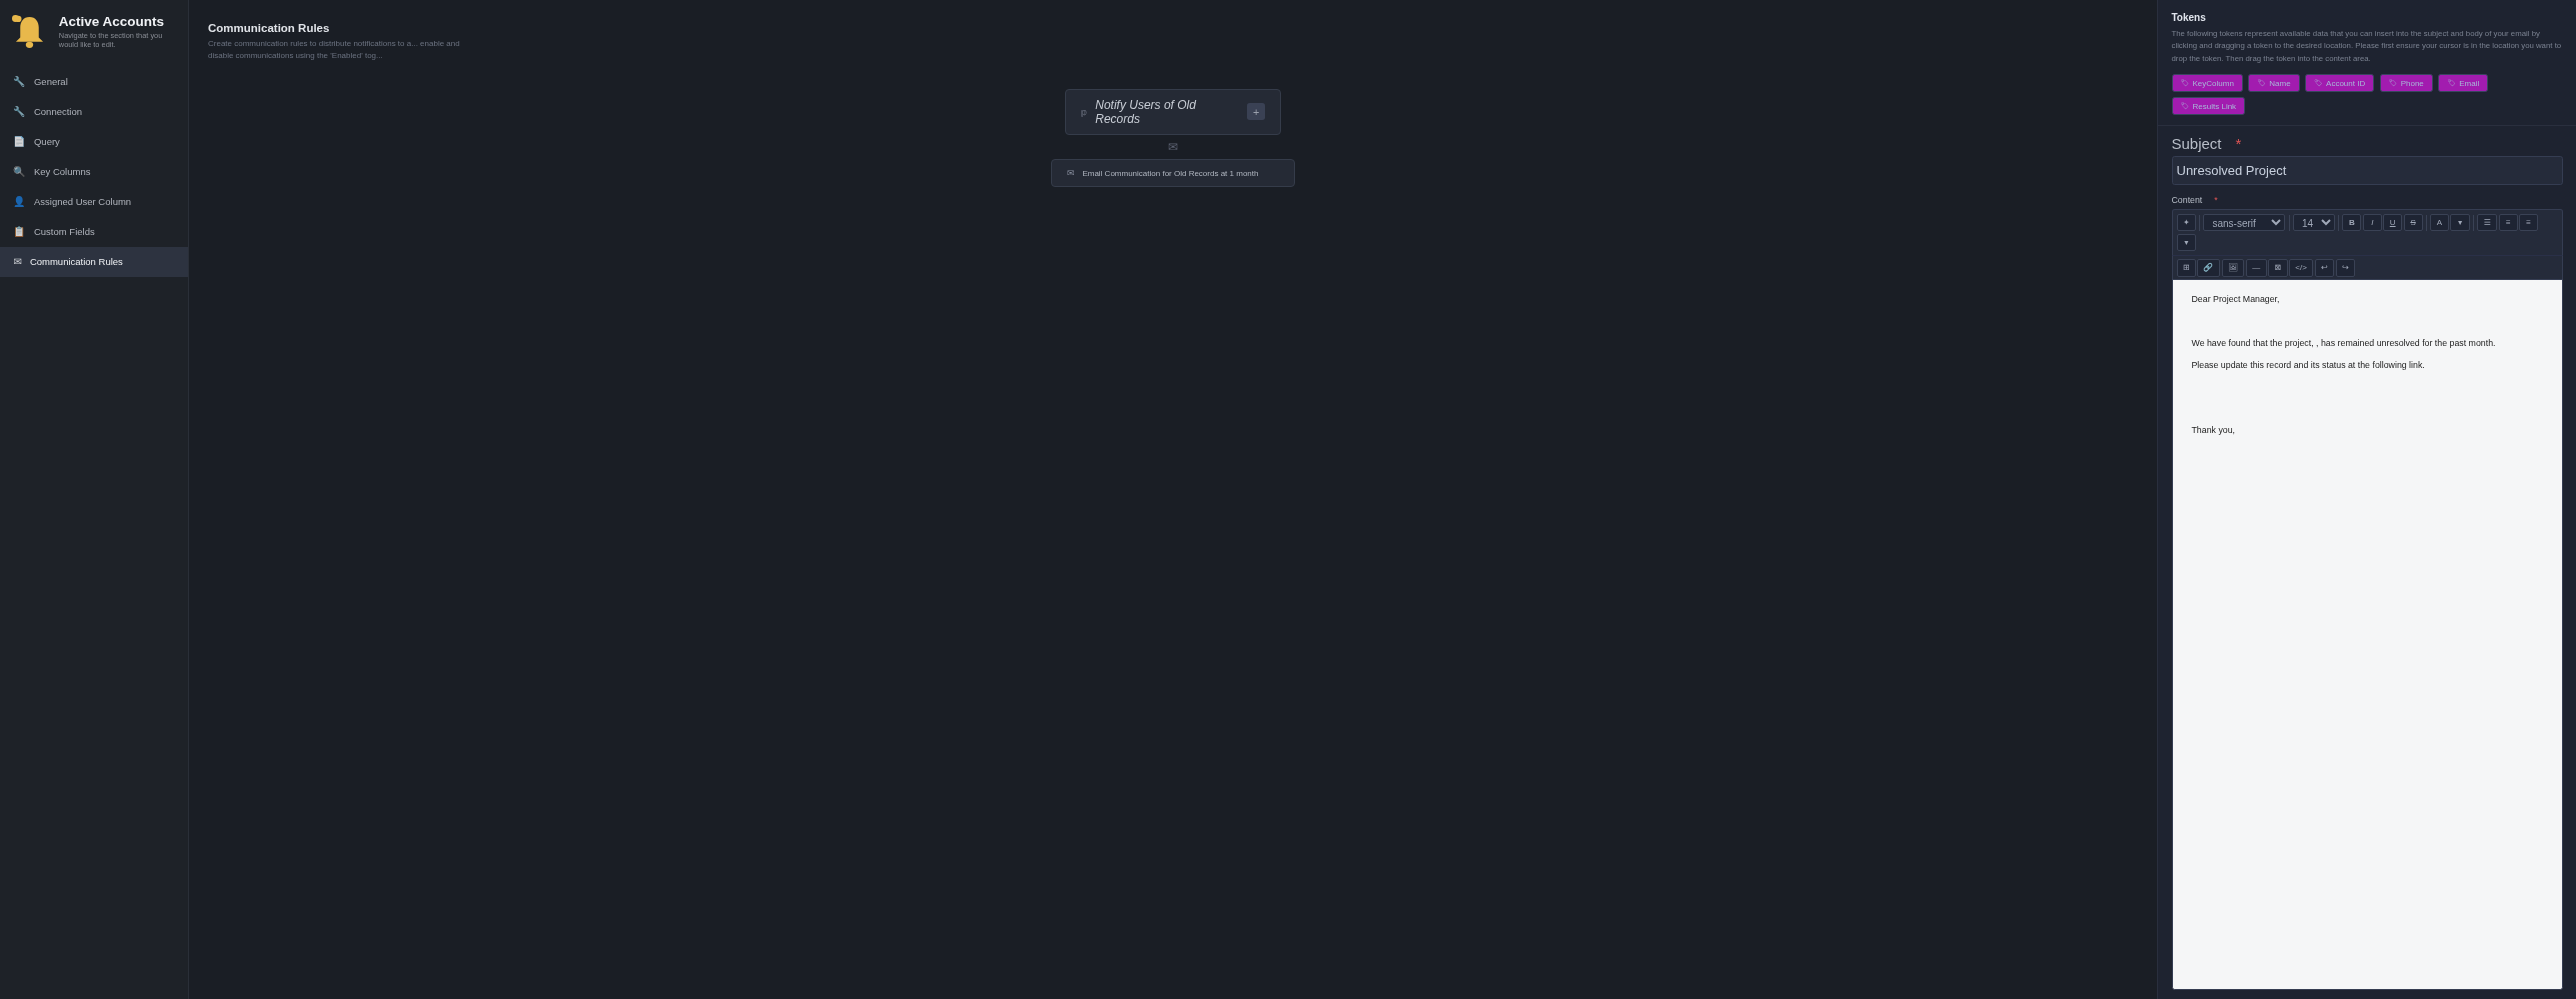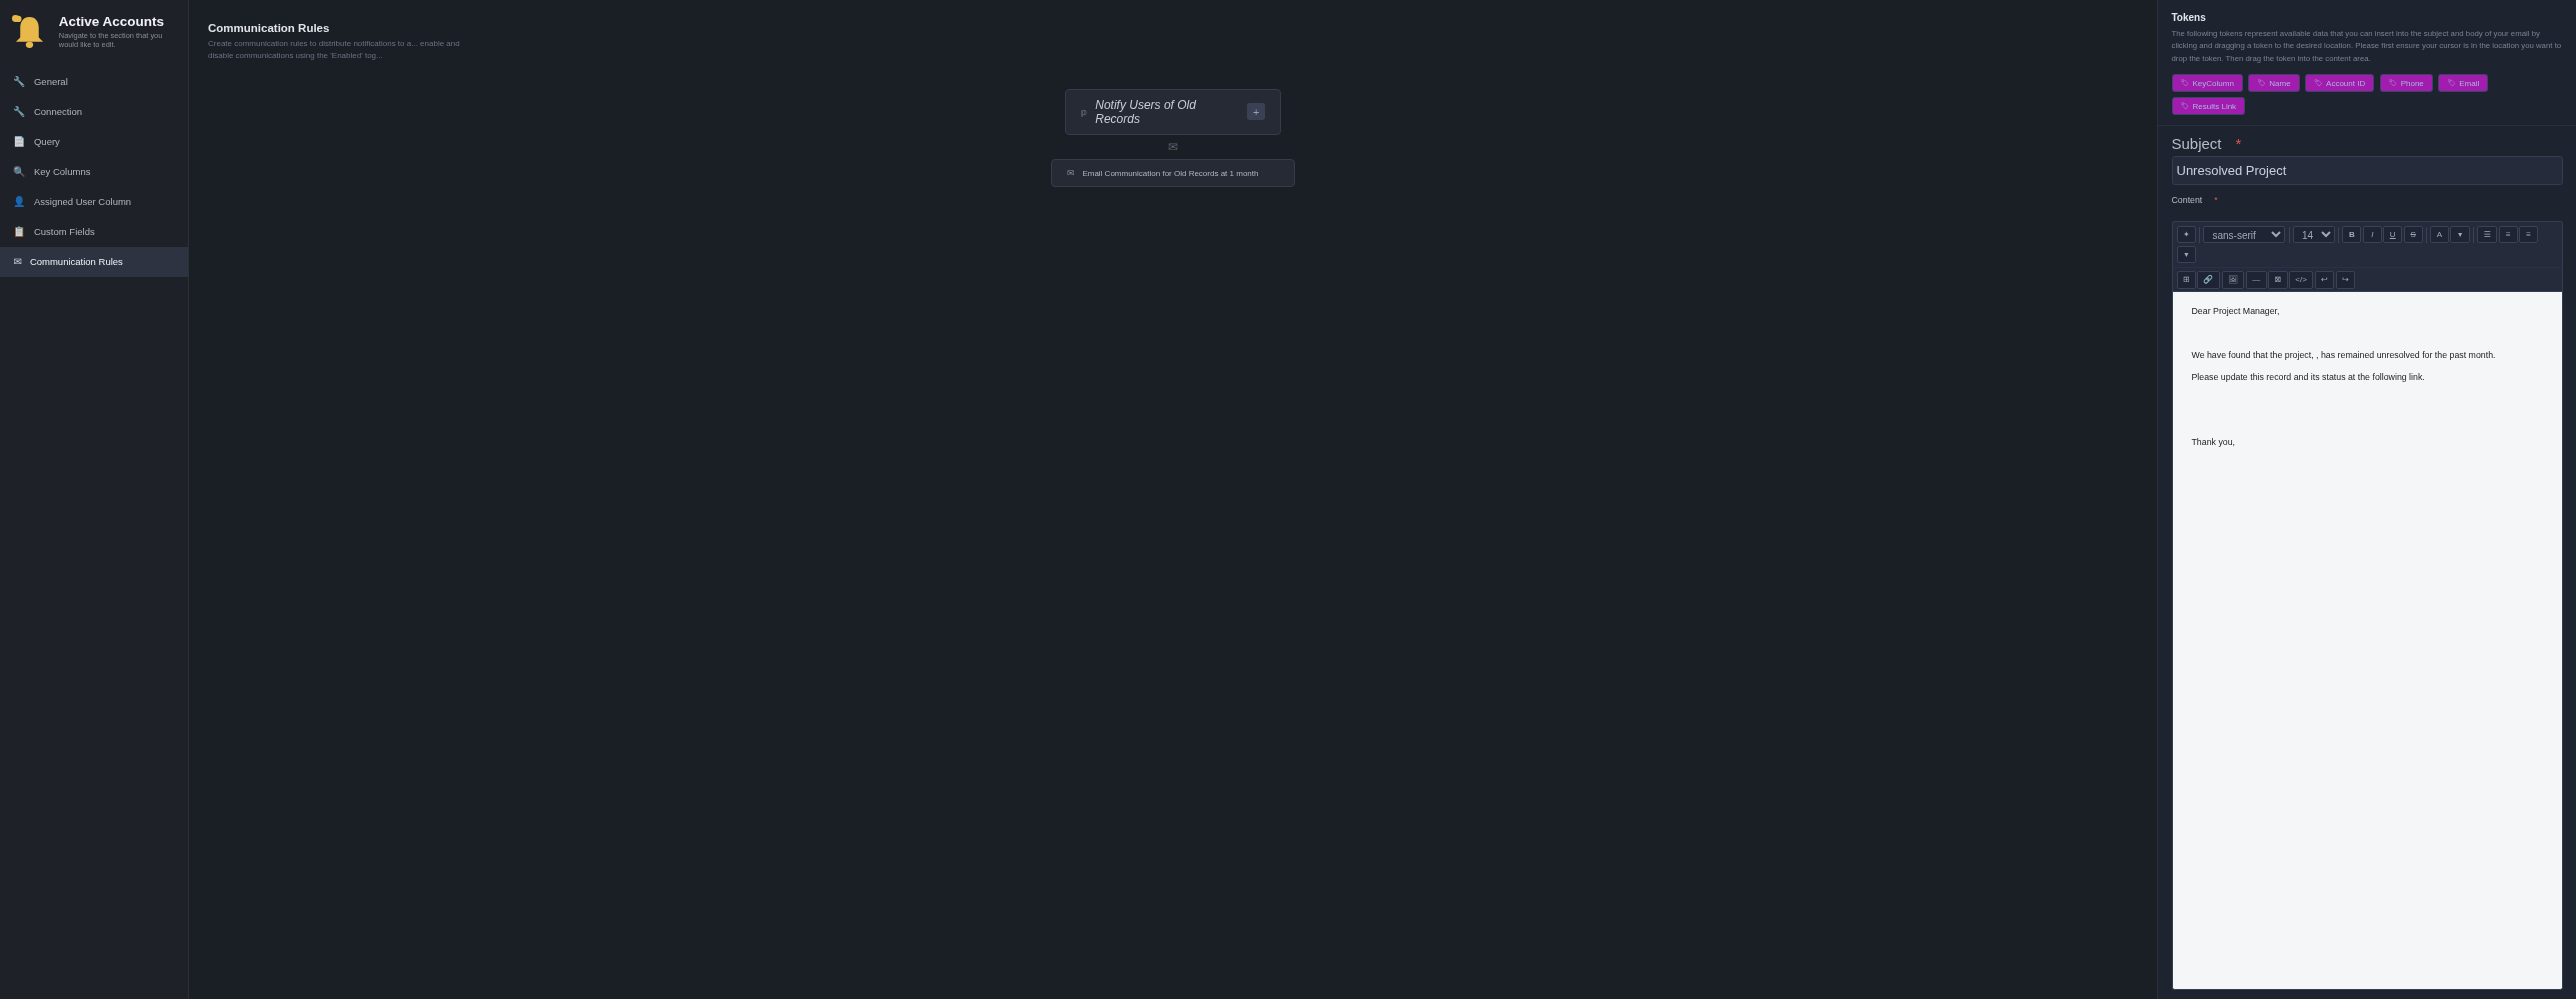--- a/index.html
+++ b/index.html
@@ -281,21 +281,21 @@
       padding: 6px 4px;
       font-size: 13px;
       color: #c8d0de;
       outline: none;
       margin-bottom: 9.5px;
     }
 
     .content-label {
       font-size: 8.8px;
       color: #b8bec8;
-      margin-bottom: 16px;
+      margin-bottom: 4px;
       display: flex;
       align-items: center;
       gap: 12px;
     }
 
     .toolbar {
       display: flex;
       flex-wrap: wrap;
       gap: 1.4px;
       background: #252b3a;

